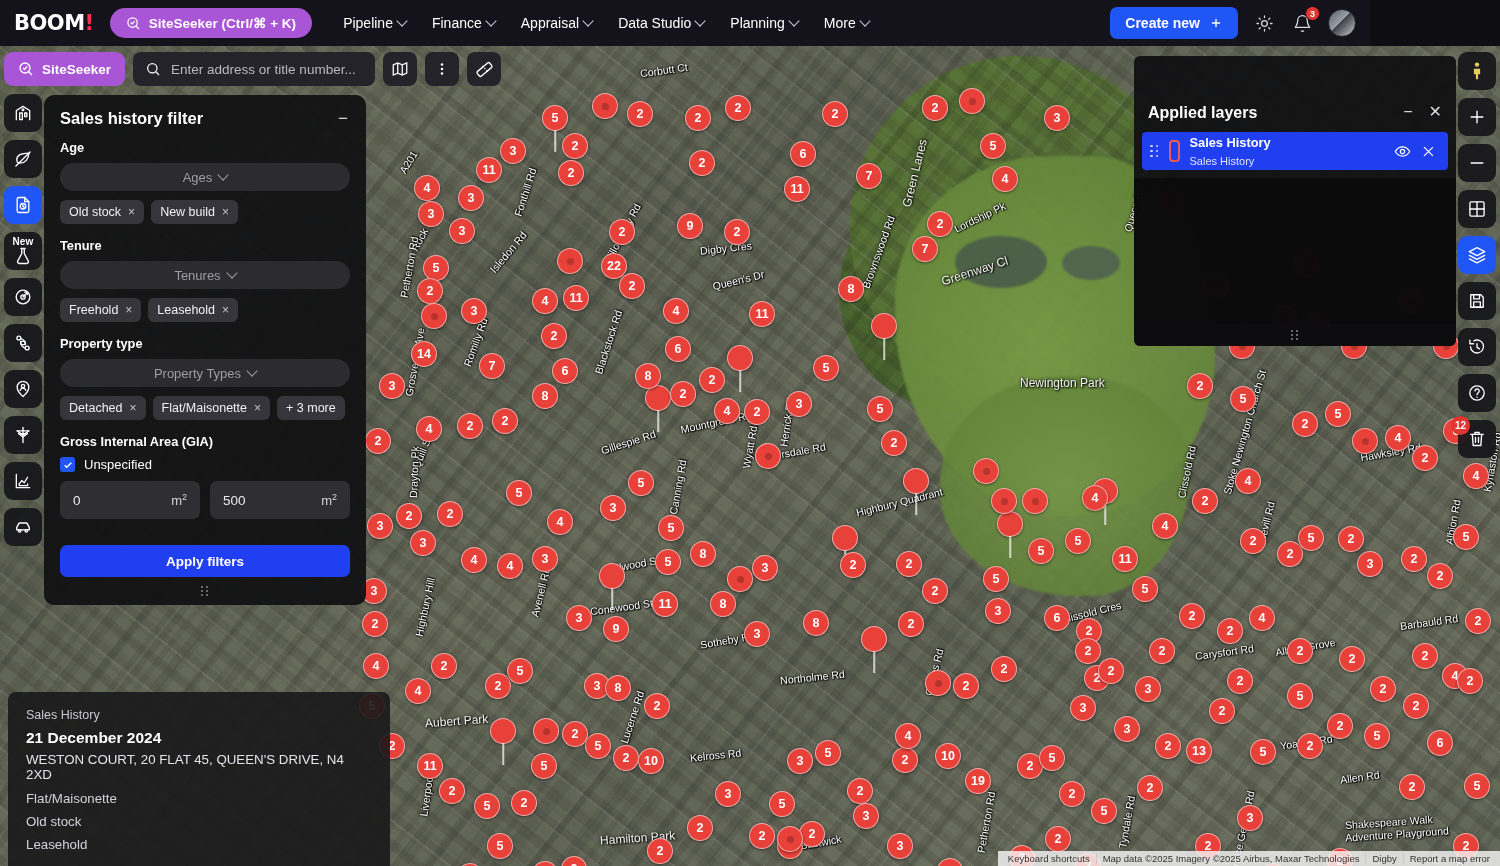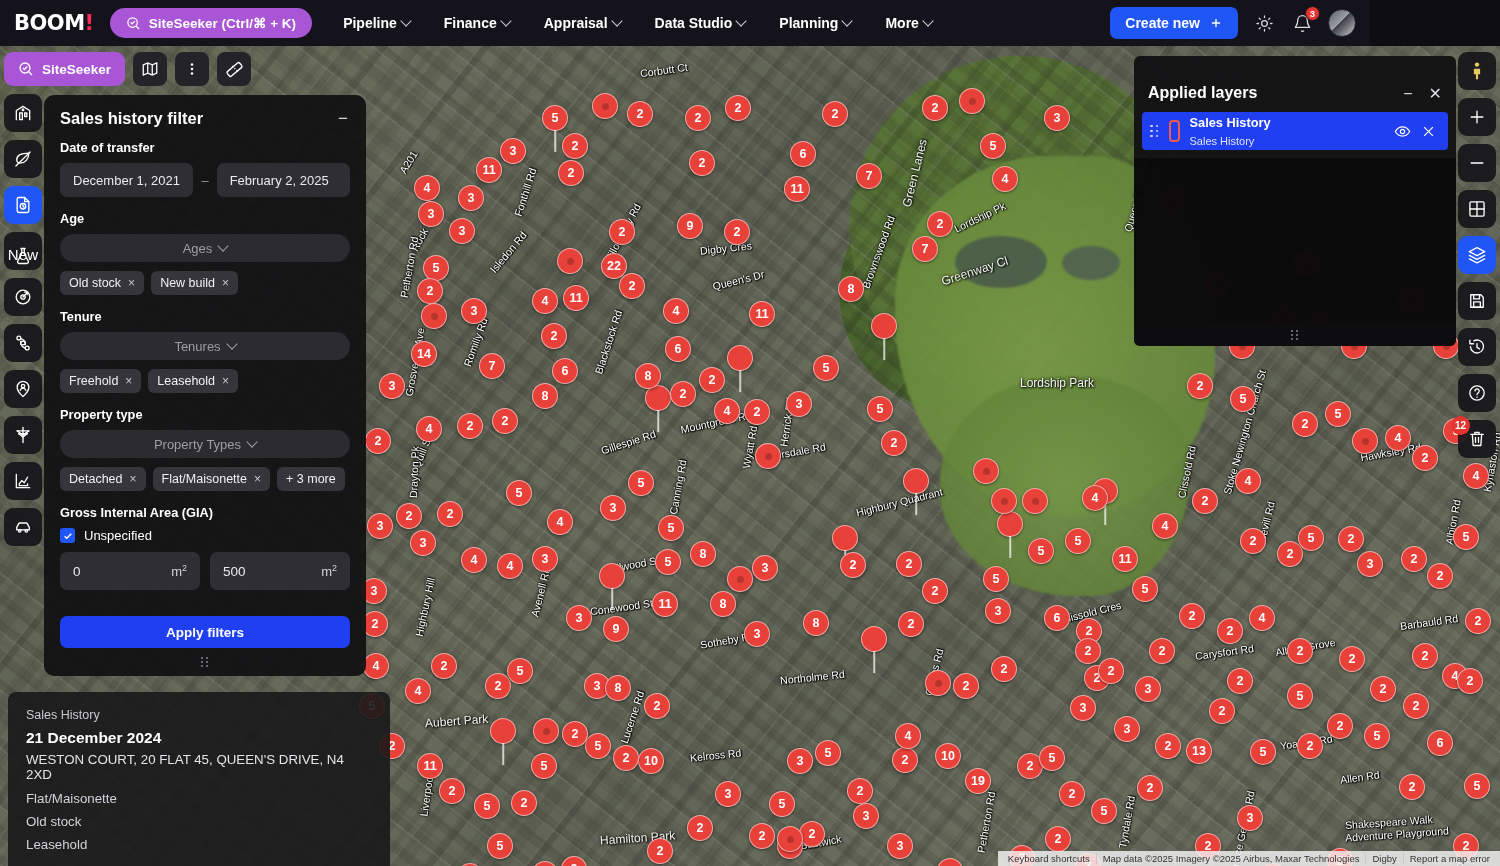--- a/index.html
+++ b/index.html
@@ -23,21 +23,21 @@
     color: #fff; font-weight: 800; font-size: 21px; letter-spacing: -0.5px;
     padding-left: 14px; padding-right: 16px; font-family: "DejaVu Sans", sans-serif;
   }
   .brand .bang { color: #ff2d55; }
   .siteseeker-pill {
     display: flex; align-items: center; gap: 8px;
     background: #a855d6; color: #fff;
     border-radius: 18px; height: 30px; padding: 0 16px;
     font-size: 13.5px; font-weight: 600; white-space: nowrap;
   }
-  .navlinks { display: flex; align-items: center; margin-left: 18px; gap: 8px; font-weight: bold; }
+  .navlinks { display: flex; align-items: center; margin-left: 18px; gap: 0; }
   .navlink {
     display: flex; align-items: center; gap: 5px;
     color: #ffffff; font-size: 14px; padding: 0 13px; height: 46px;
     line-height: 46px; white-space: nowrap;
   }
   .caret { width: 8px; height: 8px; display: inline-block; position: relative; top: -2px; }
   .caret:after {
     content: ""; position: absolute; left: 0; top: 0;
     width: 7px; height: 7px;
     border-right: 1.6px solid #cfc9d8; border-bottom: 1.6px solid #cfc9d8;
@@ -147,22 +147,22 @@
   }
   .rail-btn {
     width: 38px; height: 38px; border-radius: 9px;
     background: rgba(22,22,26,.92);
     display: flex; align-items: center; justify-content: center;
     color: #fff; cursor: pointer; position: relative;
     border: none;
   }
   .rail-btn.active { background: #1f56f5; }
   .rail-btn .newtag {
-    position: absolute; top: 14px; left: 50%; transform: translateX(-50%);
-    font-size: 15px; font-weight: 400; color: #fff; letter-spacing: .2px;
+    position: absolute; top: 4px; left: 50%; transform: translateX(-50%);
+    font-size: 10px; font-weight: 700; color: #fff; letter-spacing: .2px;
   }
   .rail-btn.has-newtag svg { margin-top: 9px; }
 
   
   .rail-right {
     position: absolute; right: 4px; top: 52px; width: 38px;
     display: flex; flex-direction: column; gap: 8px; z-index: 40;
   }
   .rail-badge {
     position: absolute; top: -4px; left: -7px;
@@ -281,22 +281,23 @@
   .ic-meta { font-size: 13.3px; color: #d2d2d9; margin-bottom: 8px; }
   .ic-meta:last-child { margin-bottom: 0; }
 
   
   .layers-panel {
     position: absolute; left: 1134px; top: 56px; width: 322px; height: 290px;
     background: rgba(16,16,18,.94); border-radius: 6px; z-index: 50;
     color: #fff; display: flex; flex-direction: column; overflow: hidden;
   }
   .lp-head {
-    display: flex; align-items: flex-end; justify-content: space-between;
+    display: flex; align-items: flex-start; justify-content: space-between;
     padding: 28px 14px 10px 14px;
+    margin-top: 20px;
   }
   .lp-title { font-size: 16px; font-weight: 700; }
   .lp-actions { display: flex; align-items: center; gap: 16px; color: #dcdce2; }
   .lp-btn { cursor: pointer; font-size: 16px; line-height: 1; }
   .lp-list { padding: 0 8px; }
   .layer-item {
     background: #1f3ff0; border-radius: 4px; height: 38px;
     display: flex; align-items: center; gap: 10px; padding: 0 12px 0 8px;
   }
   .lp-grip { display: grid; grid-template-columns: repeat(2, 3px); gap: 2.5px; }
@@ -363,21 +364,21 @@
         <div class="roadlabel" style="left: 728px; top: 395px; transform: rotate(-80deg);">Wyatt Rd</div>
         <div class="roadlabel" style="left: 762px; top: 370px; transform: rotate(-82deg);">Herrick Rd</div>
         <div class="roadlabel" style="left: 712px; top: 228px; transform: rotate(-14deg);">Queen's Dr</div>
         <div class="roadlabel" style="left: 588px; top: 182px; transform: rotate(-62deg);">Willoughby Rd</div>
         <div class="roadlabel" style="left: 700px; top: 196px; transform: rotate(-6deg);">Digby Cres</div>
         <div class="roadlabel" style="left: 840px; top: 200px; transform: rotate(-70deg);">Brownswood Rd</div>
         <div class="parklabel" style="left: 880px; top: 120px; transform: rotate(-76deg);">Green Lanes</div>
         <div class="roadlabel" style="left: 952px; top: 165px; transform: rotate(-26deg);">Lordship Pk</div>
         <div class="roadlabel" style="left: 1090px; top: 130px; transform: rotate(-74deg);">Queen Elizabeth's Wk</div>
         <div class="parklabel" style="left: 940px; top: 218px; transform: rotate(-18deg);">Greenway Cl</div>
-        <div class="parklabel" style="left: 1020px; top: 330px; transform: rotate(0deg);">Lordship Park</div>
+        <div class="parklabel" style="left: 1020px; top: 330px; transform: rotate(0deg);">Newington Park</div>
         <div class="roadlabel" style="left: 855px; top: 450px; transform: rotate(-14deg);">Highbury Quadrant</div>
         <div class="roadlabel" style="left: 388px; top: 420px; transform: rotate(-88deg);">Drayton Pk</div>
         <div class="roadlabel" style="left: 1180px; top: 380px; transform: rotate(-74deg);">Stoke Newington Church St</div>
         <div class="roadlabel" style="left: 1160px; top: 420px; transform: rotate(-78deg);">Clissold Rd</div>
         <div class="roadlabel" style="left: 1195px; top: 600px; transform: rotate(-8deg);">Carysfort Rd</div>
         <div class="roadlabel" style="left: 1275px; top: 595px; transform: rotate(-10deg);">Albion Grove</div>
         <div class="roadlabel" style="left: 1400px; top: 570px; transform: rotate(-8deg);">Barbauld Rd</div>
         <div class="roadlabel" style="left: 1340px; top: 725px; transform: rotate(-8deg);">Allen Rd</div>
         <div class="roadlabel" style="left: 1245px; top: 470px; transform: rotate(-76deg);">Nevill Rd</div>
         <div class="roadlabel" style="left: 1360px; top: 400px; transform: rotate(-10deg);">Hawksley Rd</div>
@@ -877,20 +878,29 @@
     <div class="ss-chip">
       <span>
         <svg width="16" height="16" viewBox="0 0 24 24" fill="none" stroke="#fff" stroke-width="2">
           <circle cx="10.5" cy="10.5" r="7.5"></circle>
             <path d="M7.5 10.5l2.2 2.2 4.3-4.6"></path>
             <path d="M16 16l5 5"></path>
         </svg>
       </span>
       <span>SiteSeeker</span>
     </div>
+    <div class="searchbox">
+      <span>
+        <svg width="16" height="16" viewBox="0 0 24 24" fill="none" stroke="#efeff3" stroke-width="2">
+          <circle cx="11" cy="11" r="7"></circle>
+            <path d="M16.2 16.2L21 21"></path>
+        </svg>
+      </span>
+      <input type="text" placeholder="Enter address or title number..." style="">
+    </div>
     <div class="map-tool">
       <svg width="18" height="18" viewBox="0 0 24 24" fill="none" stroke="#fff" stroke-width="1.7">
         <path d="M3 6.5l6-2.5 6 2.5 6-2.5v13.5l-6 2.5-6-2.5-6 2.5z"></path>
           <path d="M9 4v13.5M15 6.5V20"></path>
       </svg>
     </div>
     <div class="map-tool">
       <svg width="18" height="18" viewBox="0 0 24 24" fill="#fff">
         <circle cx="12" cy="6" r="1.7"></circle>
           <circle cx="12" cy="12" r="1.7"></circle>
@@ -905,28 +915,20 @@
     </div>
   </div>
 
   <div class="filter-panel">
     <div class="fp-head">
       <div class="fp-title">Sales history filter</div>
       <div class="fp-min">−</div>
     </div>
     <div class="fp-body">
 
-      <div class="fp-section">
-        <div class="fp-label">Date of transfer</div>
-        <div class="daterow">
-          <button class="datefield">December 1, 2021</button>
-          <span class="dash">–</span>
-          <button class="datefield">February 2, 2025</button>
-        </div>
-      </div>
 
       <div class="fp-section">
         <div class="fp-label">Age</div>
         <button class="select-pill">
           <span>Ages</span>
           <span class="caret"></span>
         </button>
         <div class="chiprow" id="age-chips">
             <div class="chip">
               <span>Old stock</span>

